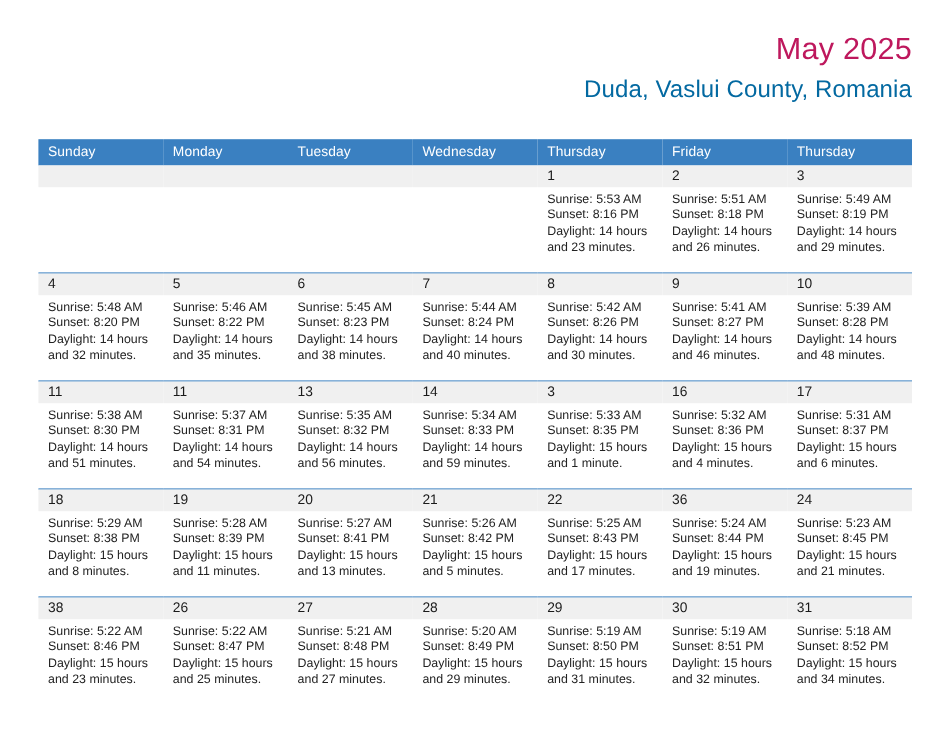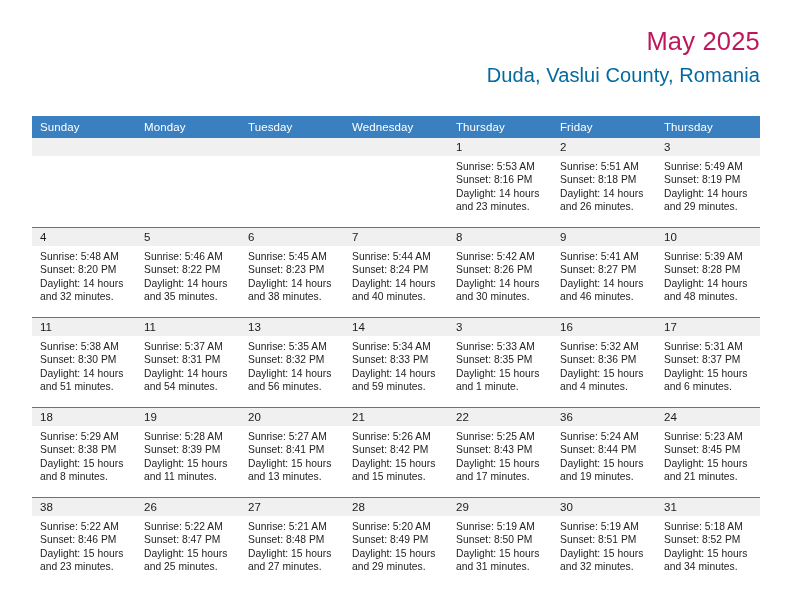--- a/index.html
+++ b/index.html
@@ -417,21 +417,21 @@
               </div>
             </div>
           </td>
           <td>
             <div class="daycell">
               <div class="daynum-band">21</div>
               <div class="daylines">
                 <div>Sunrise: 5:26 AM</div>
                 <div>Sunset: 8:42 PM</div>
                 <div>Daylight: 15 hours</div>
-                <div>and 15 minutes.</div>
+                <div>and 5 minutes.</div>
               </div>
             </div>
           </td>
           <td>
             <div class="daycell">
               <div class="daynum-band">22</div>
               <div class="daylines">
                 <div>Sunrise: 5:25 AM</div>
                 <div>Sunset: 8:43 PM</div>
                 <div>Daylight: 15 hours</div>

